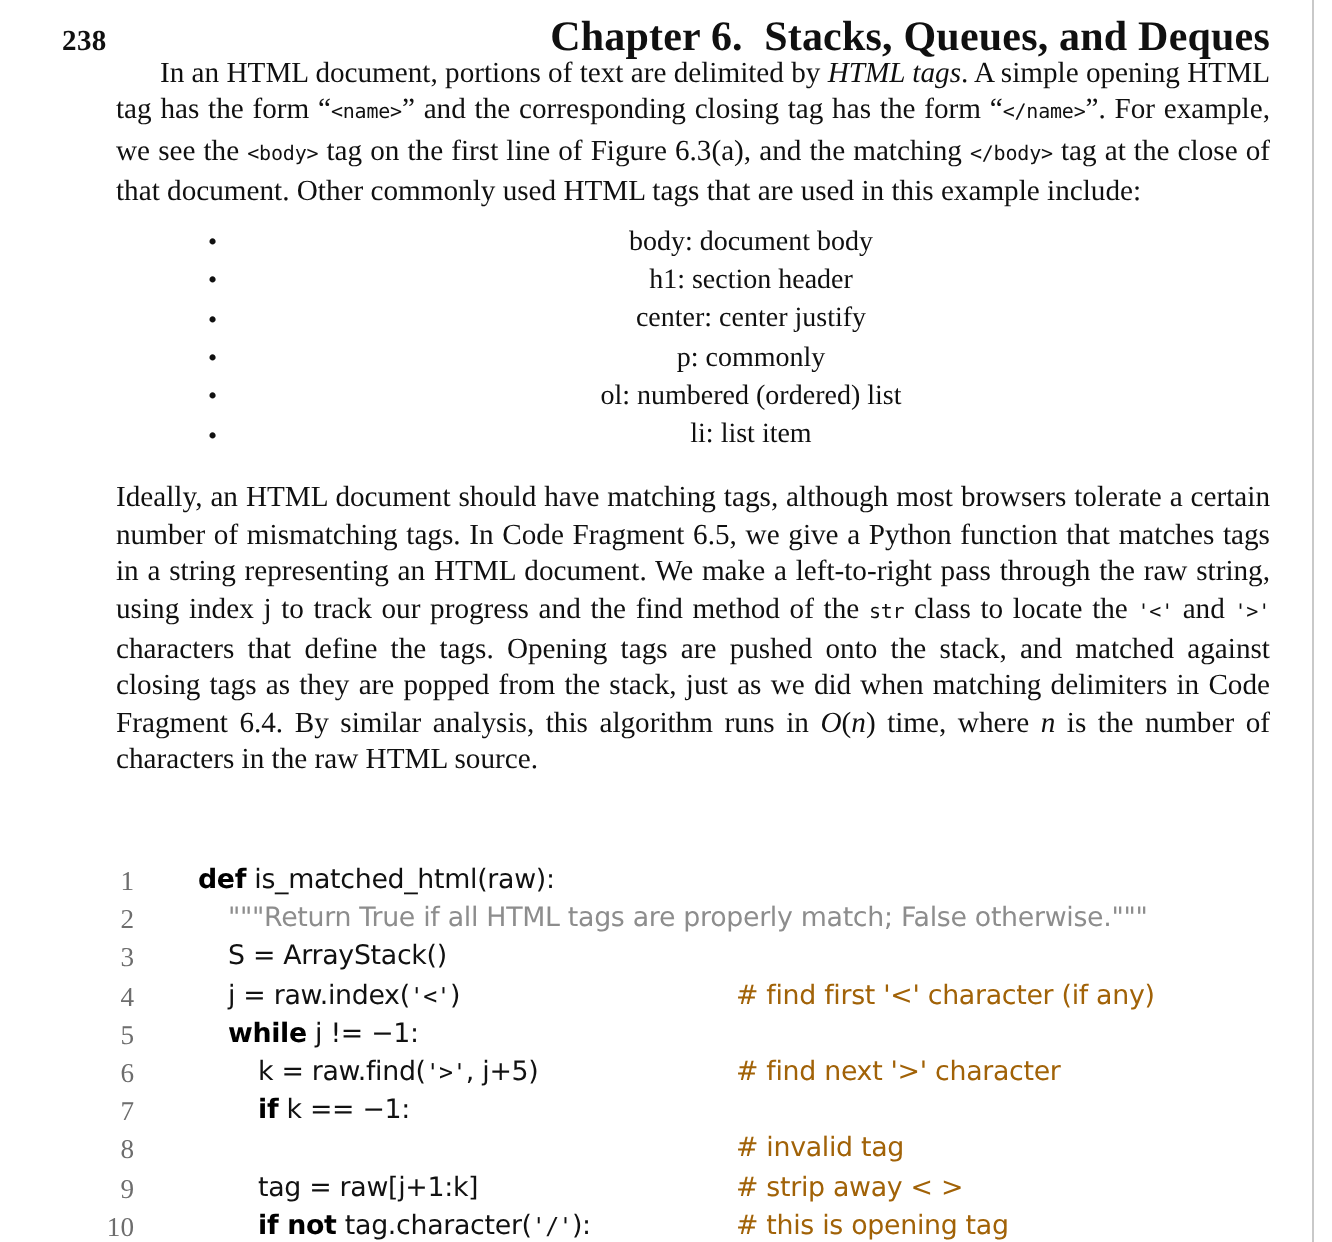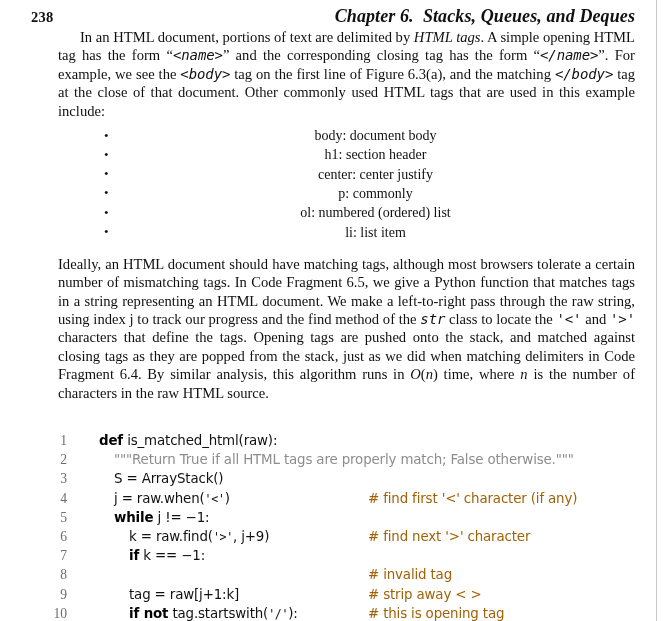--- a/index.html
+++ b/index.html
@@ -47,22 +47,21 @@
     justify-content: center;
   }
   .folio {
     font-weight: bold;
     font-size: 14.5px;
     letter-spacing: 0.2px;
   }
   .runhead-title {
     margin-left: auto;
     font-weight: bold;
-    font-style: italic;
-    font-size: 18px;
+    font-size: 21px;
     letter-spacing: 0.1px;
     white-space: pre;
   }
 
   
   .body {
     position: absolute;
     left: 58px;
     top: 28px;
     width: 577px;
@@ -73,23 +72,22 @@
     line-height: 18.4px;
     text-align: justify;
     text-justify: inter-word;
     hyphens: none;
   }
   p.para.indent {
     text-indent: 22px;
   }
   .mono {
     font-family: "DejaVu Sans Mono", "Liberation Mono", monospace;
-    font-size: 14px;
+    font-size: 10px;
     letter-spacing: -0.1px;
-    font-style: italic;
   }
   .bi { font-weight: normal; font-style: italic; }
   .it { font-style: italic; }
 
   ul.taglist {
     list-style: none;
     margin: 6px 0 4px 0;
     padding: 0;
   }
   ul.taglist li {
@@ -187,24 +185,24 @@
     <p class="para">
       <span>Ideally, an HTML document should have matching tags, although most browsers tolerate a certain number of mismatching tags.  In Code Fragment 6.5, we give a Python function that matches tags in a string representing an HTML document. We make a left-to-right pass through the raw string, using index j to track our progress and the find method of the </span><span class="mono">str</span><span> class to locate the </span><span class="mono">'&lt;'</span><span> and </span><span class="mono">'&gt;'</span><span> characters that define the tags. Opening tags are pushed onto the stack, and matched against closing tags as they are popped from the stack, just as we did when matching delimiters in Code Fragment 6.4. By similar analysis, this algorithm runs in </span><span class="it">O</span><span>(</span><span class="it">n</span><span>) time, where </span><span class="it">n</span><span> is the number of characters in the raw HTML source.</span>
     </p>
 
   </div>
 
   <div class="code" id="code-block">
       <div class="cline"><span class="lnum">1</span><span class="csrc"><span class="kw">def</span><span> is_matched_html(raw):</span></span></div>
       <div class="cline"><span class="lnum">2</span><span class="csrc i1"><span class="doc">"""Return True if all HTML tags are properly match; False otherwise."""</span></span></div>
       <div class="cline"><span class="lnum">3</span><span class="csrc i1"><span>S = ArrayStack()</span></span></div>
-      <div class="cline"><span class="lnum">4</span><span class="csrc i1"><span>j = raw.when(</span><span class="str">'&lt;'</span><span>)</span></span><span class="ccom"># find first '&lt;' character (if any)</span></div>
+      <div class="cline"><span class="lnum">4</span><span class="csrc i1"><span>j = raw.index(</span><span class="str">'&lt;'</span><span>)</span></span><span class="ccom"># find first '&lt;' character (if any)</span></div>
       <div class="cline"><span class="lnum">5</span><span class="csrc i1"><span class="kw">while</span><span> j != −1:</span></span></div>
-      <div class="cline"><span class="lnum">6</span><span class="csrc i2"><span>k = raw.find(</span><span class="str">'&gt;'</span><span>, j+9)</span></span><span class="ccom"># find next '&gt;' character</span></div>
+      <div class="cline"><span class="lnum">6</span><span class="csrc i2"><span>k = raw.find(</span><span class="str">'&gt;'</span><span>, j+5)</span></span><span class="ccom"># find next '&gt;' character</span></div>
       <div class="cline"><span class="lnum">7</span><span class="csrc i2"><span class="kw">if</span><span> k == −1:</span></span></div>
       <div class="cline"><span class="lnum">8</span><span class="ccom"># invalid tag</span></div>
       <div class="cline"><span class="lnum">9</span><span class="csrc i2"><span>tag = raw[j+1:k]</span></span><span class="ccom"># strip away &lt; &gt;</span></div>
-      <div class="cline"><span class="lnum">10</span><span class="csrc i2"><span class="kw">if not</span><span> tag.startswith(</span><span class="str">'/'</span><span>):</span></span><span class="ccom"># this is opening tag</span></div>
+      <div class="cline"><span class="lnum">10</span><span class="csrc i2"><span class="kw">if not</span><span> tag.character(</span><span class="str">'/'</span><span>):</span></span><span class="ccom"># this is opening tag</span></div>
     </div>
 
 </div>
 
 <div class="page-gutter"></div>
 
 </body></html>

